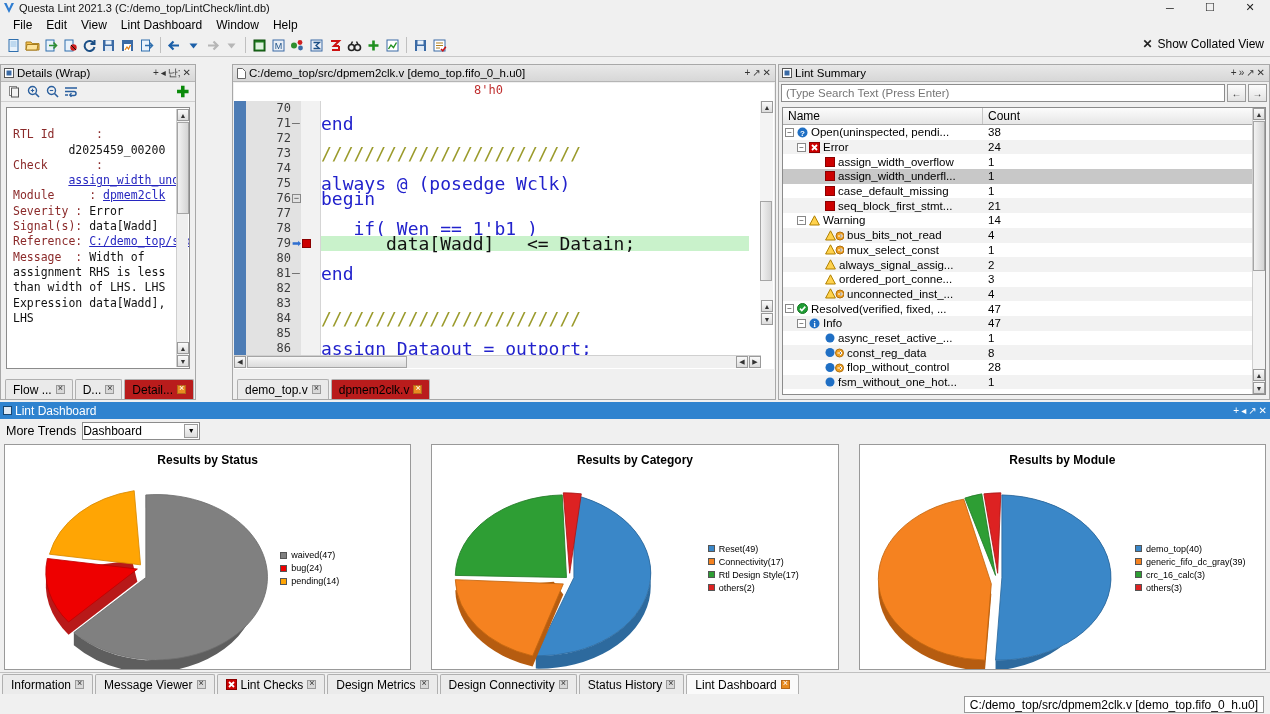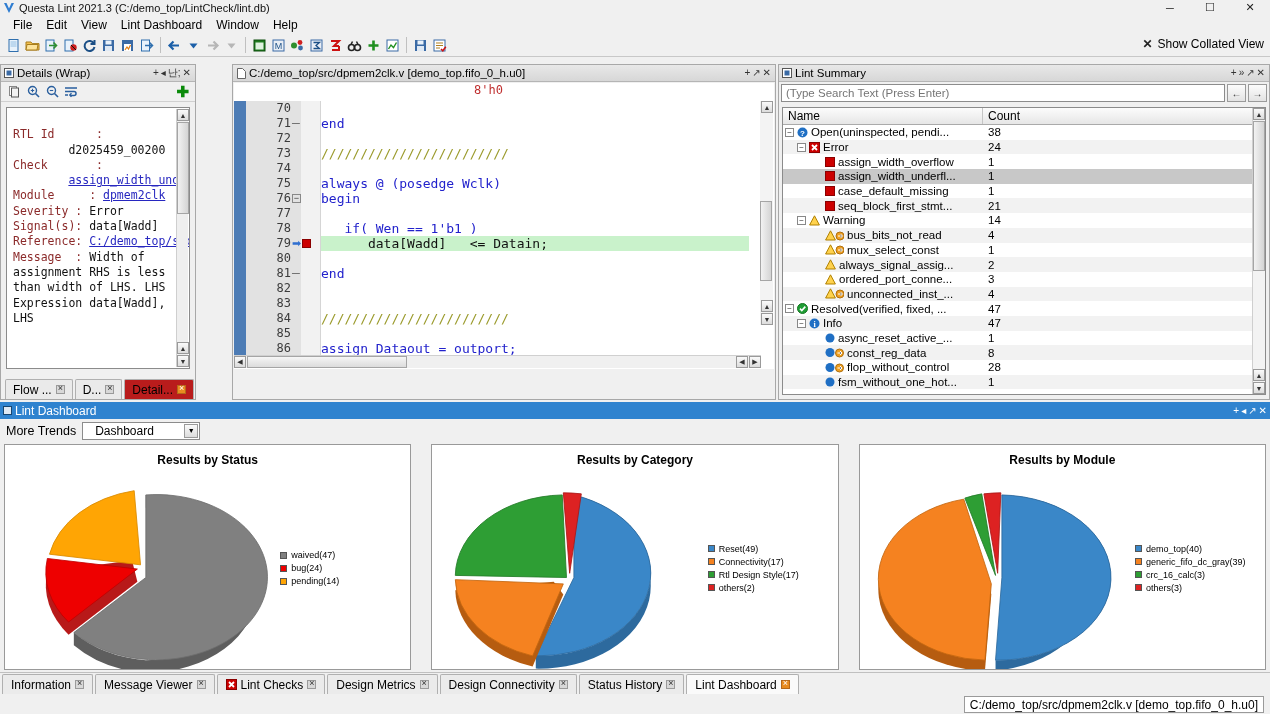--- a/index.html
+++ b/index.html
@@ -99,21 +99,21 @@
   .gutter-blue { position: absolute; left: 0; top: 0; width: 12px; bottom: 13px; background: #4d7cb5; }
   .lnbar { position: absolute; left: 12px; top: 0; width: 55px; bottom: 13px; background: #e2e2e2; }
   .fold { position: absolute; left: 67px; top: 0; width: 20px; bottom: 13px; background: #f2f2f2;
           border-right: 1px solid #d5d5d5; }
   .codewrap { position: absolute; left: 0; top: 18px; right: 13px; bottom: 13px; overflow: hidden; }
   .crow { height: 15px; line-height: 15px; position: relative; }
   .crow .num { position: absolute; left: 12px; width: 45px; text-align: right;
                font-family:"DejaVu Sans Mono",monospace; font-size: 12px; color: #3b3b3b; }
   .crow .marks { position: absolute; left: 58px; width: 26px; height:15px; display:flex; align-items:center; gap:1px;}
   .crow .code { position: absolute; left: 87px; right: 12px; height: 15px;
-                font-family:"DejaVu Sans Mono",monospace; font-size: 13px; white-space: pre; }
+                font-family:"DejaVu Sans Mono",monospace; font-size: 18px; white-space: pre; }
   .crow.hl .code { background: #c9f2cb; }
   .crow.hl { }
   .kw { color: #2222cc; }
   .cmt { color: #9a9a2a; }
   .pln { color: #111; }
   .src-hscroll { position: absolute; left: 1px; right: 14px; bottom: 31px; height: 13px;
                  background: #f0f0f0; border-top: 1px solid #d0d0d0; }
   .src-vscroll { position: absolute; right: 1px; top: 18px; bottom: 44px; width: 13px; background: #f3f3f3; }
 
   
@@ -139,21 +139,21 @@
                   border-left: 1px solid #cfcfcf; }
 
   
   #dash { position: absolute; left: 0; top: 402px; width: 1270px; height: 270px; background: #f0f0f0; }
   .dash-hdr { height: 17px; background: #2f83cf; color: #fff; display: flex; align-items: center;
               padding: 0 3px; font-size: 12px; position: relative; }
   .dash-hdr .dh-ctl { position: absolute; right: 3px; display: flex; gap: 2px; font-size: 10px; }
   .dash-tools { height: 23px; display: flex; align-items: center; gap: 6px; padding-left: 6px; }
   .dash-tools .lbl { font-size: 12.5px; }
   .combo { width: 118px; height: 18px; border: 1px solid #8c8c8c; background: #fff;
-           display: flex; align-items: center; font-size: 12px; padding-left: 12px; position: relative; }
+           display: flex; align-items: center; font-size: 12px; padding-left: 0; position: relative; }
   .combo .arrow { position: absolute; right: 1px; top: 1px; width: 14px; height: 14px;
                   background: linear-gradient(#fafafa,#dcdcdc); border: 1px solid #9a9a9a;
                   display:flex;align-items:center;justify-content:center;font-size:7px; }
   .charts { position: absolute; left: 0; top: 42px; right: 0; height: 226px; display: flex; gap: 20px; padding: 0 4px; }
   .chartbox { flex: 1; background: #fff; border: 1px solid #999; position: relative; overflow: hidden; }
   .chart-title { text-align: center; font-size: 12px; font-weight: bold; padding-top: 8px; }
   .chart-inner { position: absolute; left: 0; right: 0; top: 22px; bottom: 0; display: flex; }
   .pie-area { flex: 1; position: relative; }
   .legend { width: 130px; display: flex; flex-direction: column; justify-content: center; gap: 3px; padding-right: 4px;}
   .lgitem { display: flex; align-items: center; gap: 4px; font-size: 9px; white-space: nowrap; }
@@ -538,20 +538,30 @@
         <div class="sc-arrow" style="position:absolute;bottom:13px;right:0;">▲</div>
         <div class="sc-arrow" style="position:absolute;bottom:0;right:0;">▼</div>
       </div>
     </div>
     <div class="src-hscroll">
       <div class="sc-arrow" style="position:absolute;left:0;top:0;">◀</div>
       <div style="position:absolute;left:13px;top:0;width:160px;height:12px;background:linear-gradient(#f6f6f6,#dcdcdc);border:1px solid #a5a5a5;"></div>
       <div class="sc-arrow" style="position:absolute;right:13px;top:0;">◀</div>
       <div class="sc-arrow" style="position:absolute;right:0;top:0;">▶</div>
     </div>
+    <div class="tabstrip">
+      <div class="ptab">
+        <span>demo_top.v</span>
+        <span class="xbox"></span>
+      </div>
+      <div class="ptab sel">
+        <span>dpmem2clk.v</span>
+        <span class="xbox org"></span>
+      </div>
+    </div>
   </div>
 
   <div class="panel" id="summary">
     <div class="panel-hdr">
       <span class="ph-icon">
         <svg width="10" height="10" viewBox="0 0 10 10">
             <rect x="0.5" y="0.5" width="9" height="9" fill="#fff" stroke="#555"></rect>
             <rect x="2.5" y="2.5" width="5" height="5" fill="#3a6aa5"></rect>
           </svg>
       </span>

